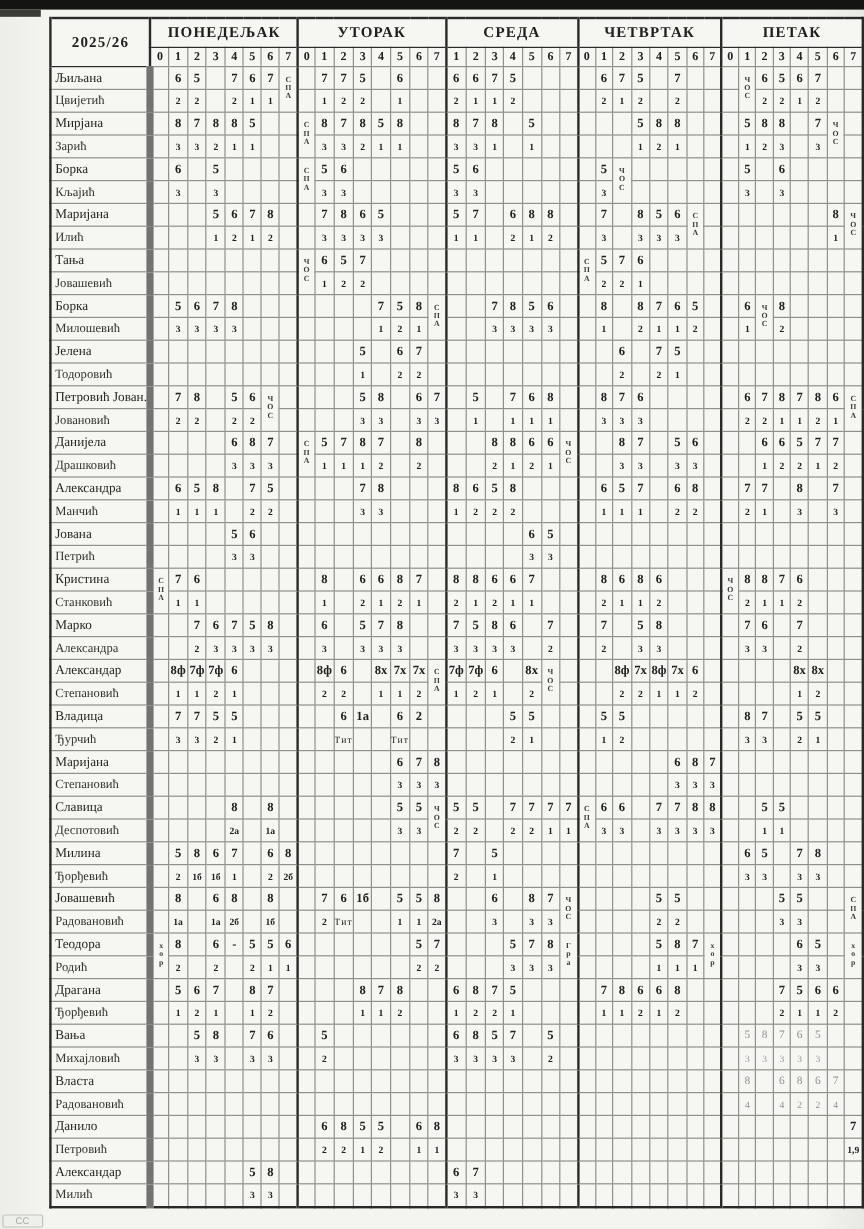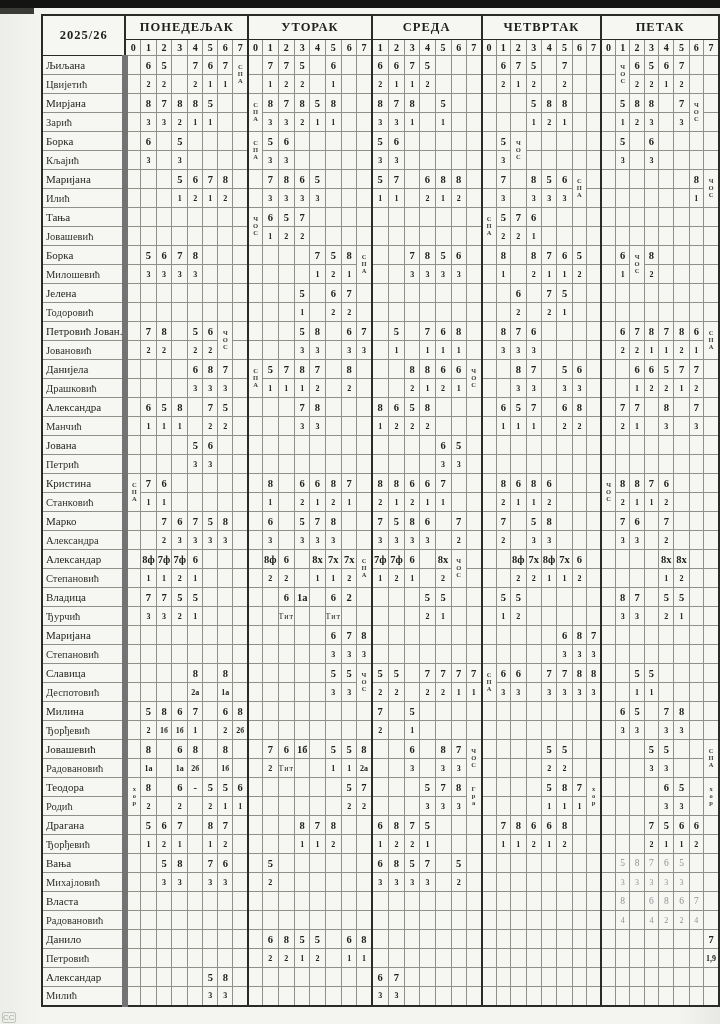--- a/index.html
+++ b/index.html
@@ -27,21 +27,21 @@
   td.num{font-size:10.5px;font-weight:bold;}
   tr.alt td.num{font-size:8px;}
   td.db{border-left:2px solid #2a2a28;}
   td.vert{font-size:6.5px;line-height:1.06;font-weight:bold;white-space:pre-line;
           vertical-align:middle;color:#3c3c38;}
   td.tiny{font-size:6px;font-weight:normal;letter-spacing:1px;}
   td.pencil{color:#8d9296;font-weight:normal;font-size:9.5px;}
   tr.alt td.pencil{font-size:8px;}
   .watermark{position:absolute;left:2px;top:1012px;font-family:"Liberation Sans",sans-serif;
              font-size:8px;color:#9aa09a;border:1px solid #b7bdb7;border-radius:2px;
-             padding:0 0;background:#eef0ea;opacity:0.85;}
+             padding:0 10px;background:#eef0ea;opacity:0.85;}
 </style>
 </head>
 <body>
 
 <div class="page">
   <div class="topstrip"></div>
   <div class="topstrip2"></div>
   <table id="timetable">
     <colgroup id="cols">
         <col class="name">

